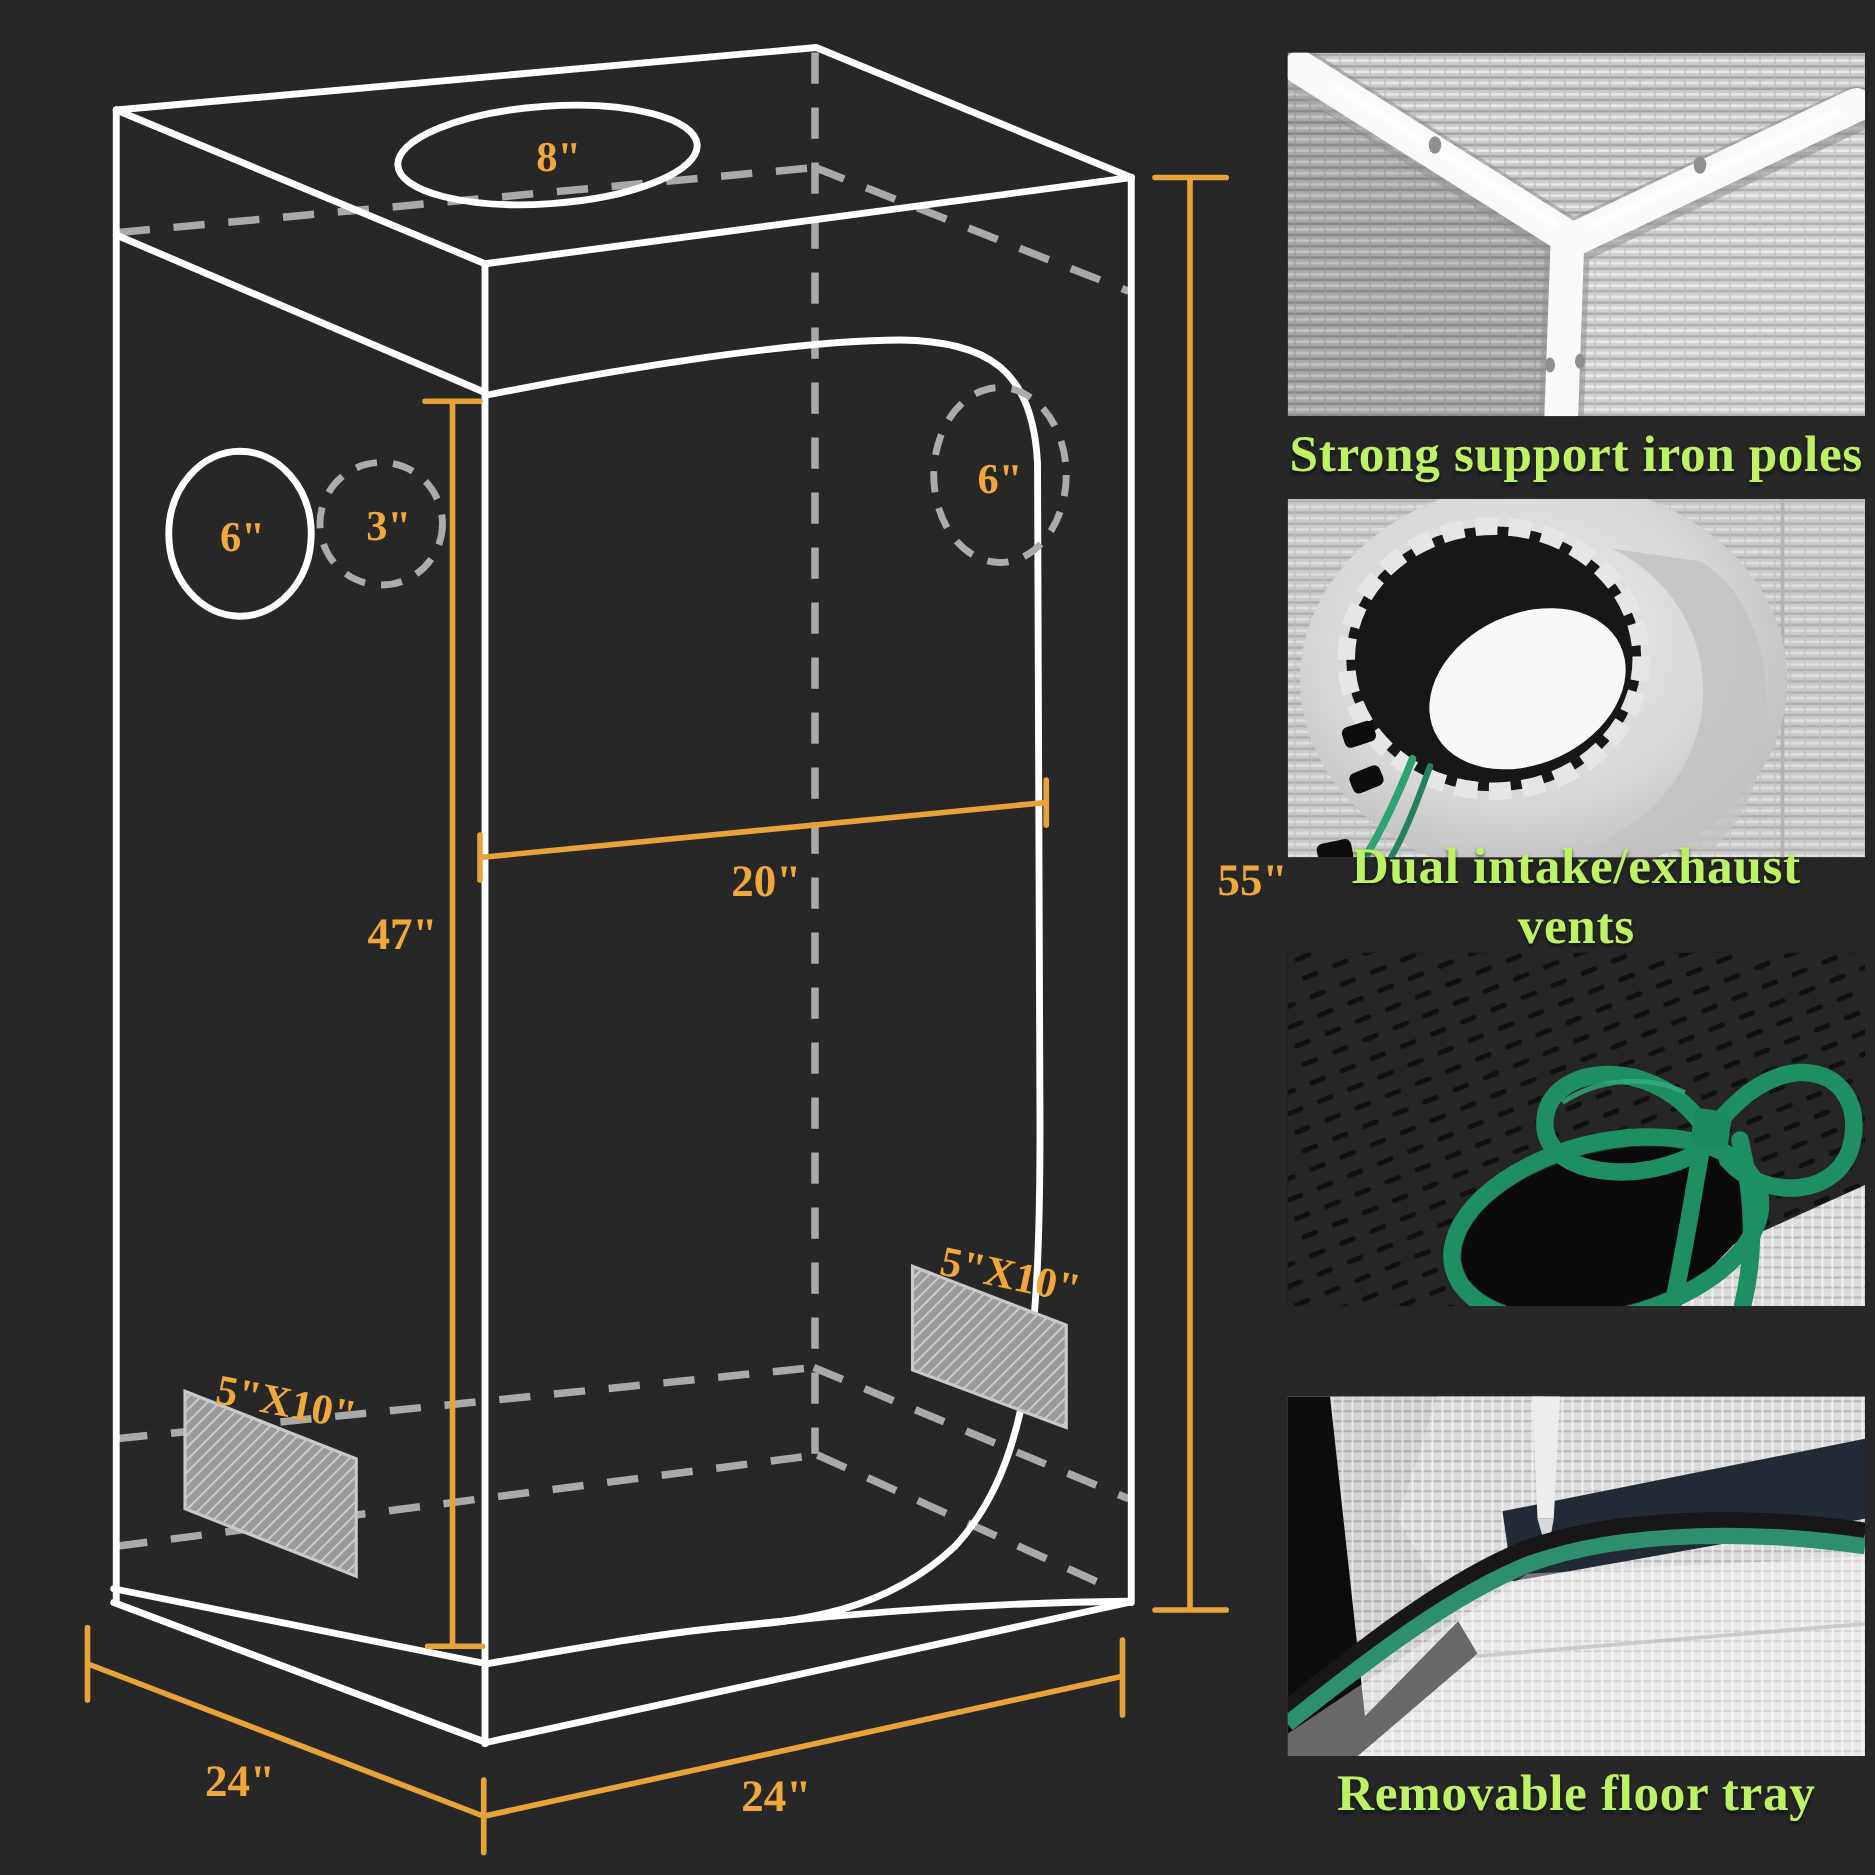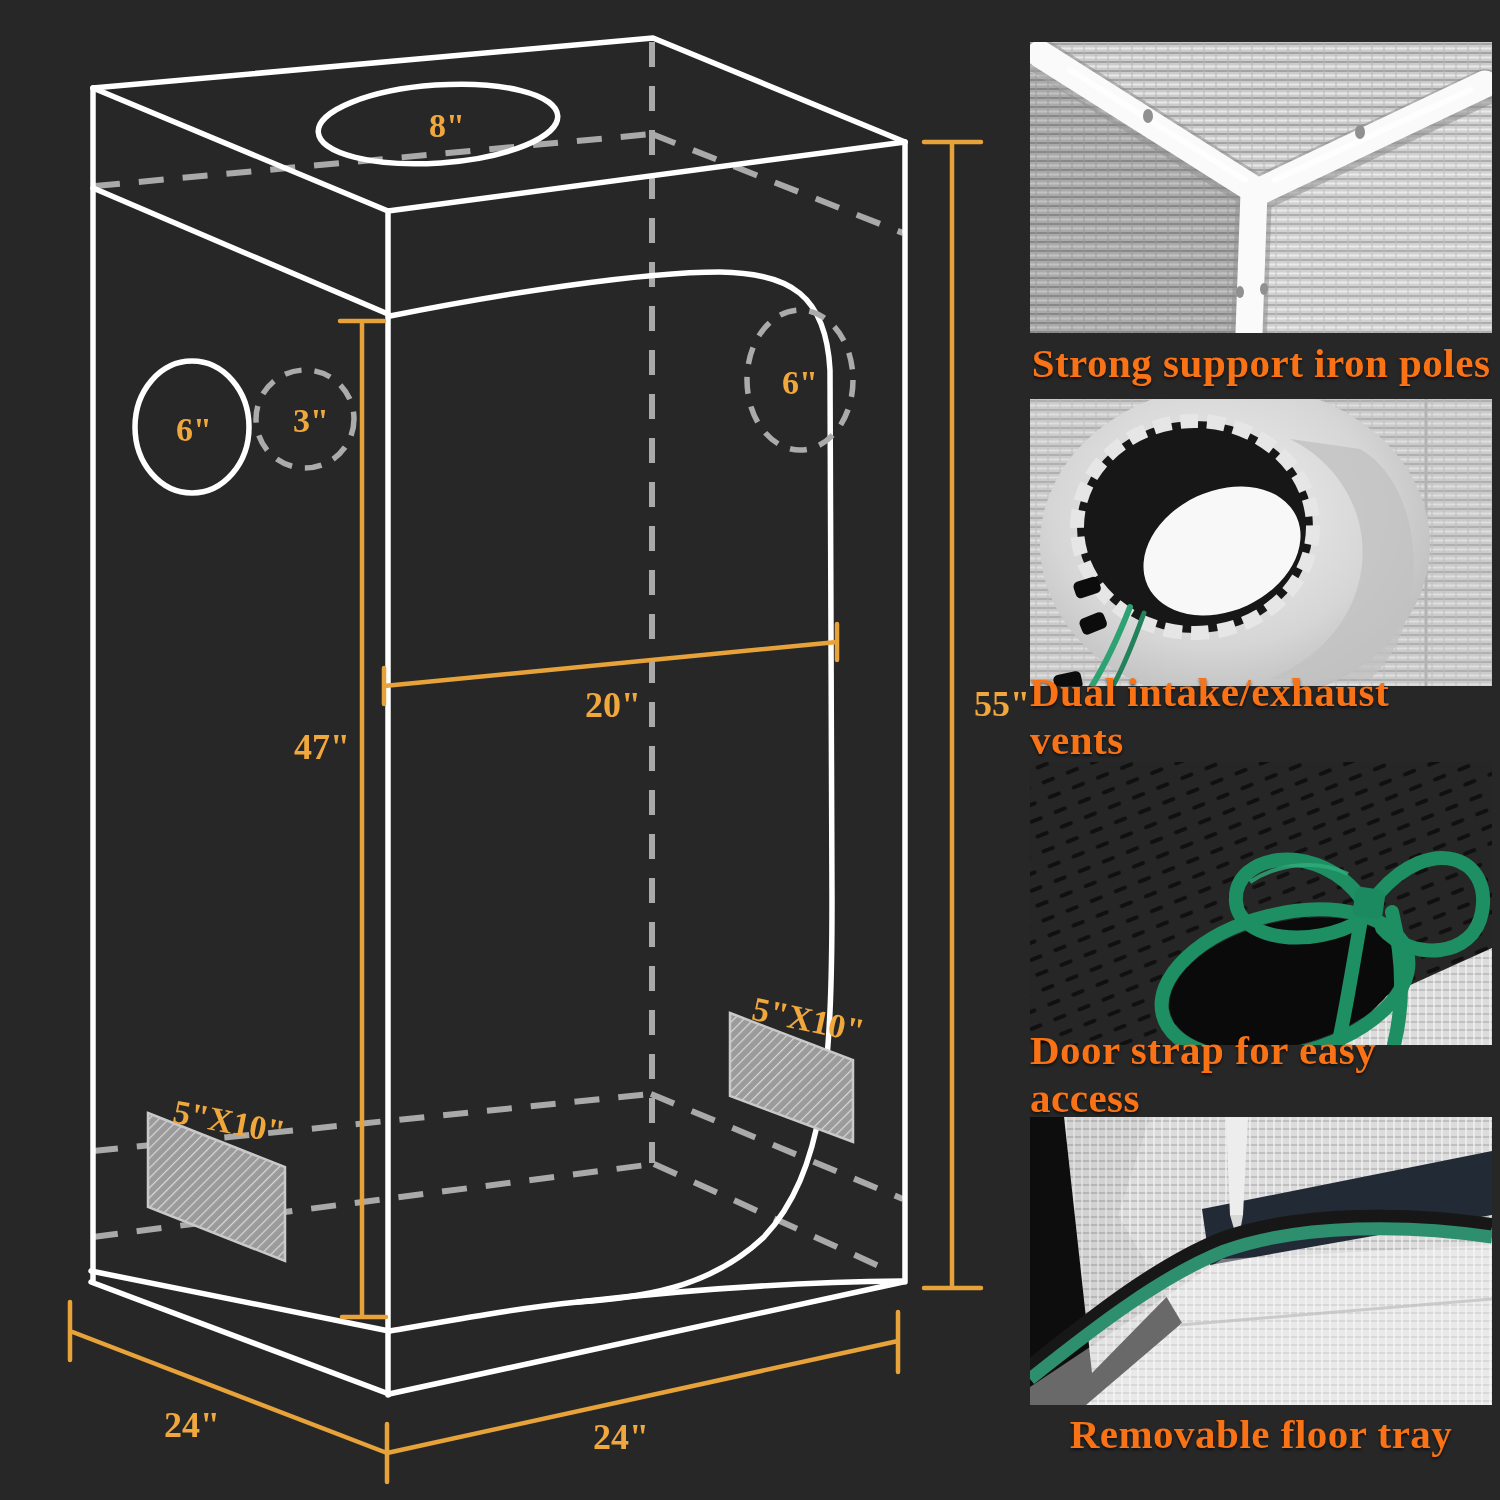--- a/index.html
+++ b/index.html
@@ -2,21 +2,21 @@
 <html><head>
 <meta charset="utf-8">
 <style>
   html,body{margin:0;padding:0;background:#272727;}
   .stage{position:relative;width:1500px;height:1500px;background:#272727;overflow:hidden;
          font-family:"Liberation Serif", serif;}
   .tent-svg{position:absolute;left:0;top:0;}
   .dim-text{fill:#F0A73C;font-weight:bold;font-family:"Liberation Serif", serif;}
   .photo{position:absolute;left:1030px;width:462px;overflow:hidden;background:#1d1d1d;}
   .caption{position:absolute;left:1030px;width:462px;display:flex;align-items:center;justify-content:center;
-           color:#f97316;font-weight:bold;font-size:41px;letter-spacing:.5px;
+           color:#bef264;font-weight:bold;font-size:41px;letter-spacing:.5px;
            font-family:"Liberation Serif", serif;text-shadow:0 2px 3px rgba(0,0,0,.6);}
 </style>
 </head>
 <body>
 
 <div class="stage">
 
   <svg class="tent-svg" width="1030" height="1500" viewBox="0 0 1030 1500">
     <defs>
       <pattern id="hatch" width="7" height="7" patternUnits="userSpaceOnUse" patternTransform="rotate(45)">
@@ -130,21 +130,21 @@
         <path d="M 100,208 C 85,246 74,268 60,290" stroke="#2fa273" stroke-width="6"></path>
         <path d="M 114,214 C 101,250 92,272 80,292" stroke="#23825c" stroke-width="5"></path>
       </g>
       <g fill="#0c0c0c">
         <rect x="44" y="180" width="26" height="17" rx="5" transform="rotate(-18 57 188)"></rect>
         <rect x="50" y="216" width="26" height="17" rx="5" transform="rotate(-22 63 224)"></rect>
         <rect x="24" y="274" width="28" height="18" rx="5" transform="rotate(-12 38 283)"></rect>
       </g>
     </svg>
   </div>
-  <div class="caption" style="top:686px;height:60px;">
+  <div class="caption" style="top:686px;height:60px;text-align:center;">
     <span>Dual intake/exhaust vents</span>
   </div>
 
   <div class="photo" style="top:762px;height:283px;">
     <svg width="462" height="283">
       <defs>
         <pattern id="dashTex" width="26" height="16" patternUnits="userSpaceOnUse" patternTransform="rotate(-22)">
           <rect width="26" height="16" fill="#262626"></rect>
           <rect x="3" y="6" width="14" height="4" rx="2" fill="#101010"></rect>
         </pattern>
@@ -161,23 +161,20 @@
         <ellipse cx="255" cy="222" rx="126" ry="70" transform="rotate(-14 255 222)"></ellipse>
         <path d="M 332,138 C 290,78 202,90 206,140 C 209,178 282,188 332,158"></path>
         <path d="M 348,132 C 402,70 462,96 452,150 C 444,196 382,200 352,166"></path>
         <path d="M 332,152 C 322,208 316,248 308,283"></path>
         <path d="M 362,150 C 376,208 372,250 364,283"></path>
       </g>
       <rect x="324" y="126" width="30" height="30" rx="6" transform="rotate(8 339 141)" fill="#1c8a61"></rect>
       <path d="M 220,120 C 250,100 290,98 318,112" stroke="#2fae7c" stroke-width="4" fill="none" opacity="0.8"></path>
     </svg>
   </div>
-  <div class="caption" style="top:1045px;height:58px;">
-    <span>Door strap for easy access</span>
-  </div>
 
   <div class="photo" style="top:1117px;height:288px;">
     <svg width="462" height="288">
       <rect width="462" height="288" fill="url(#meshB)"></rect>
       <polygon points="0,0 120,0 88,98 152,206 56,288 0,288" fill="#0d0d0d"></polygon>
       <polygon points="34,0 206,0 164,152 62,256" fill="url(#meshB)" opacity="0.95"></polygon>
       <polygon points="172,92 462,34 462,98 180,148" fill="#222a36"></polygon>
       <polygon points="196,0 218,0 213,98 200,98" fill="#ededed"></polygon>
       <polygon points="200,98 213,98 208,126" fill="#d8d8d8"></polygon>
       <path d="M 0,252 C 70,196 132,148 192,124 C 270,96 382,98 462,110" fill="none" stroke="#171717" stroke-width="18"></path>

